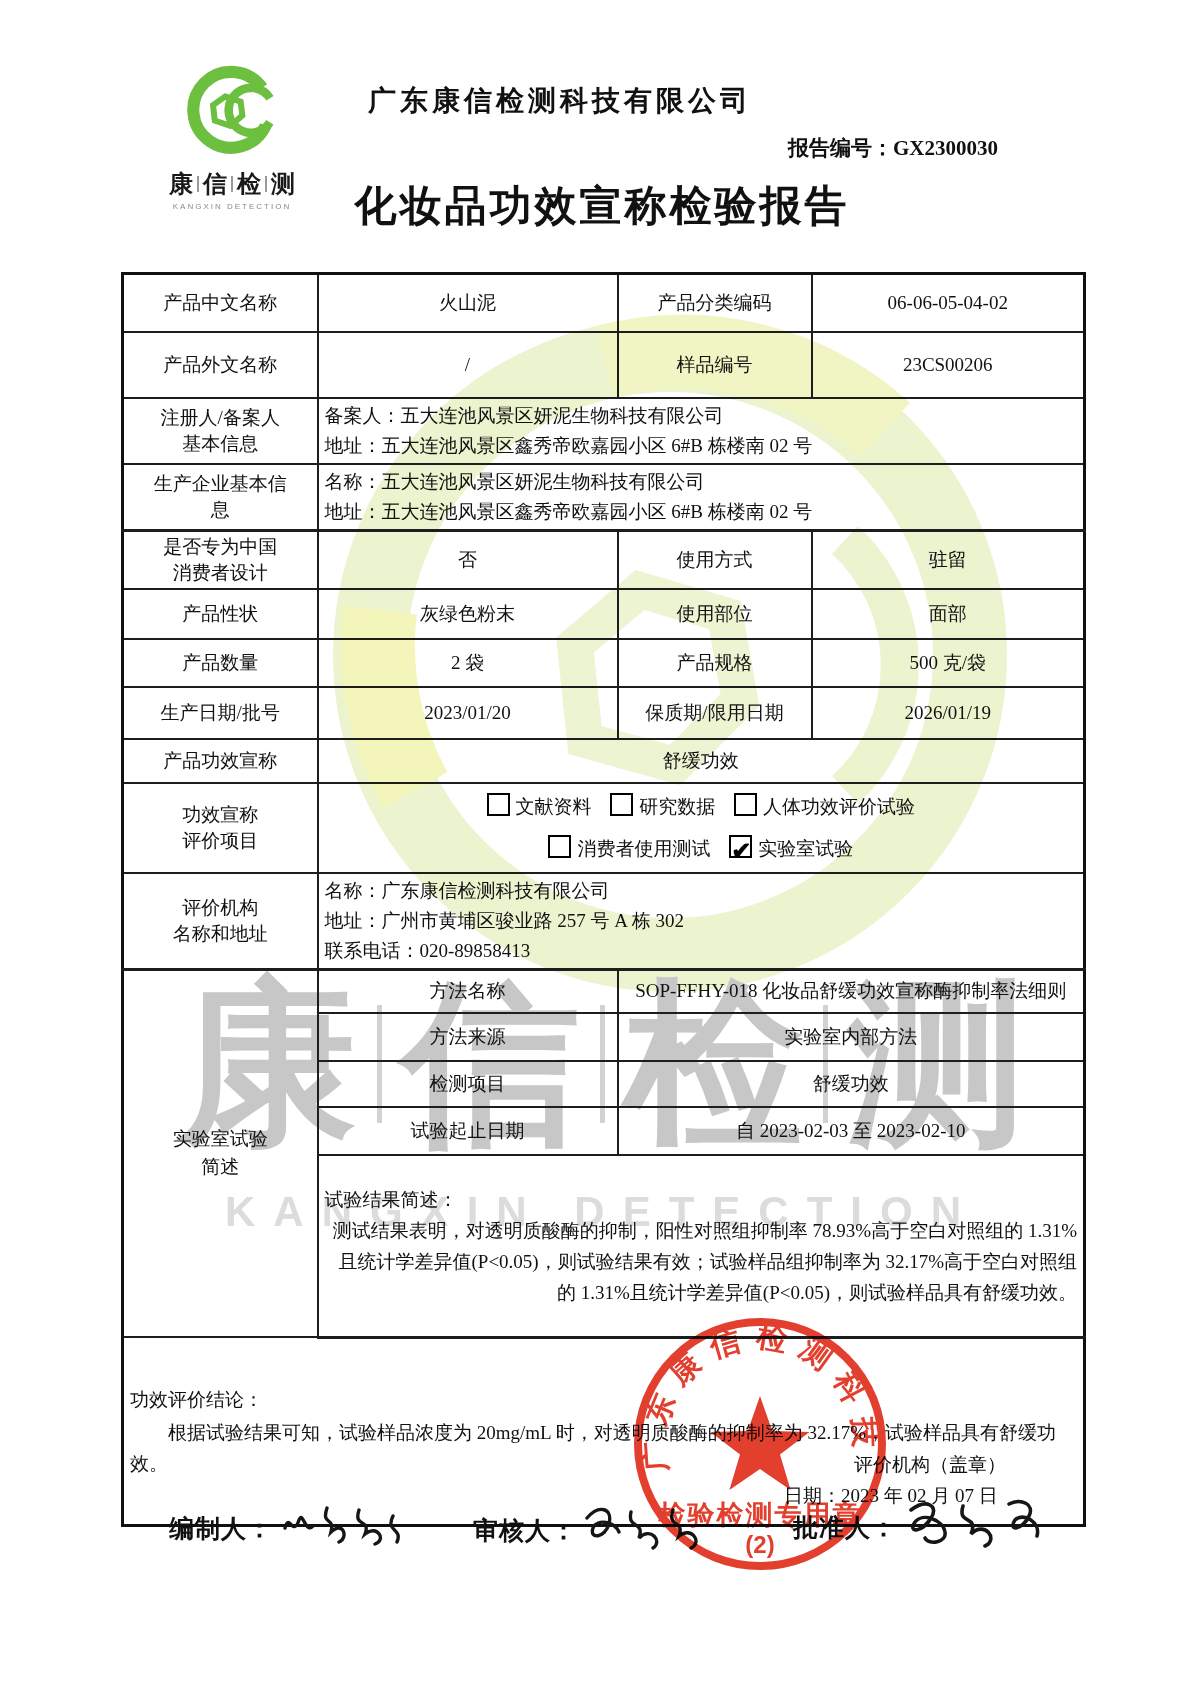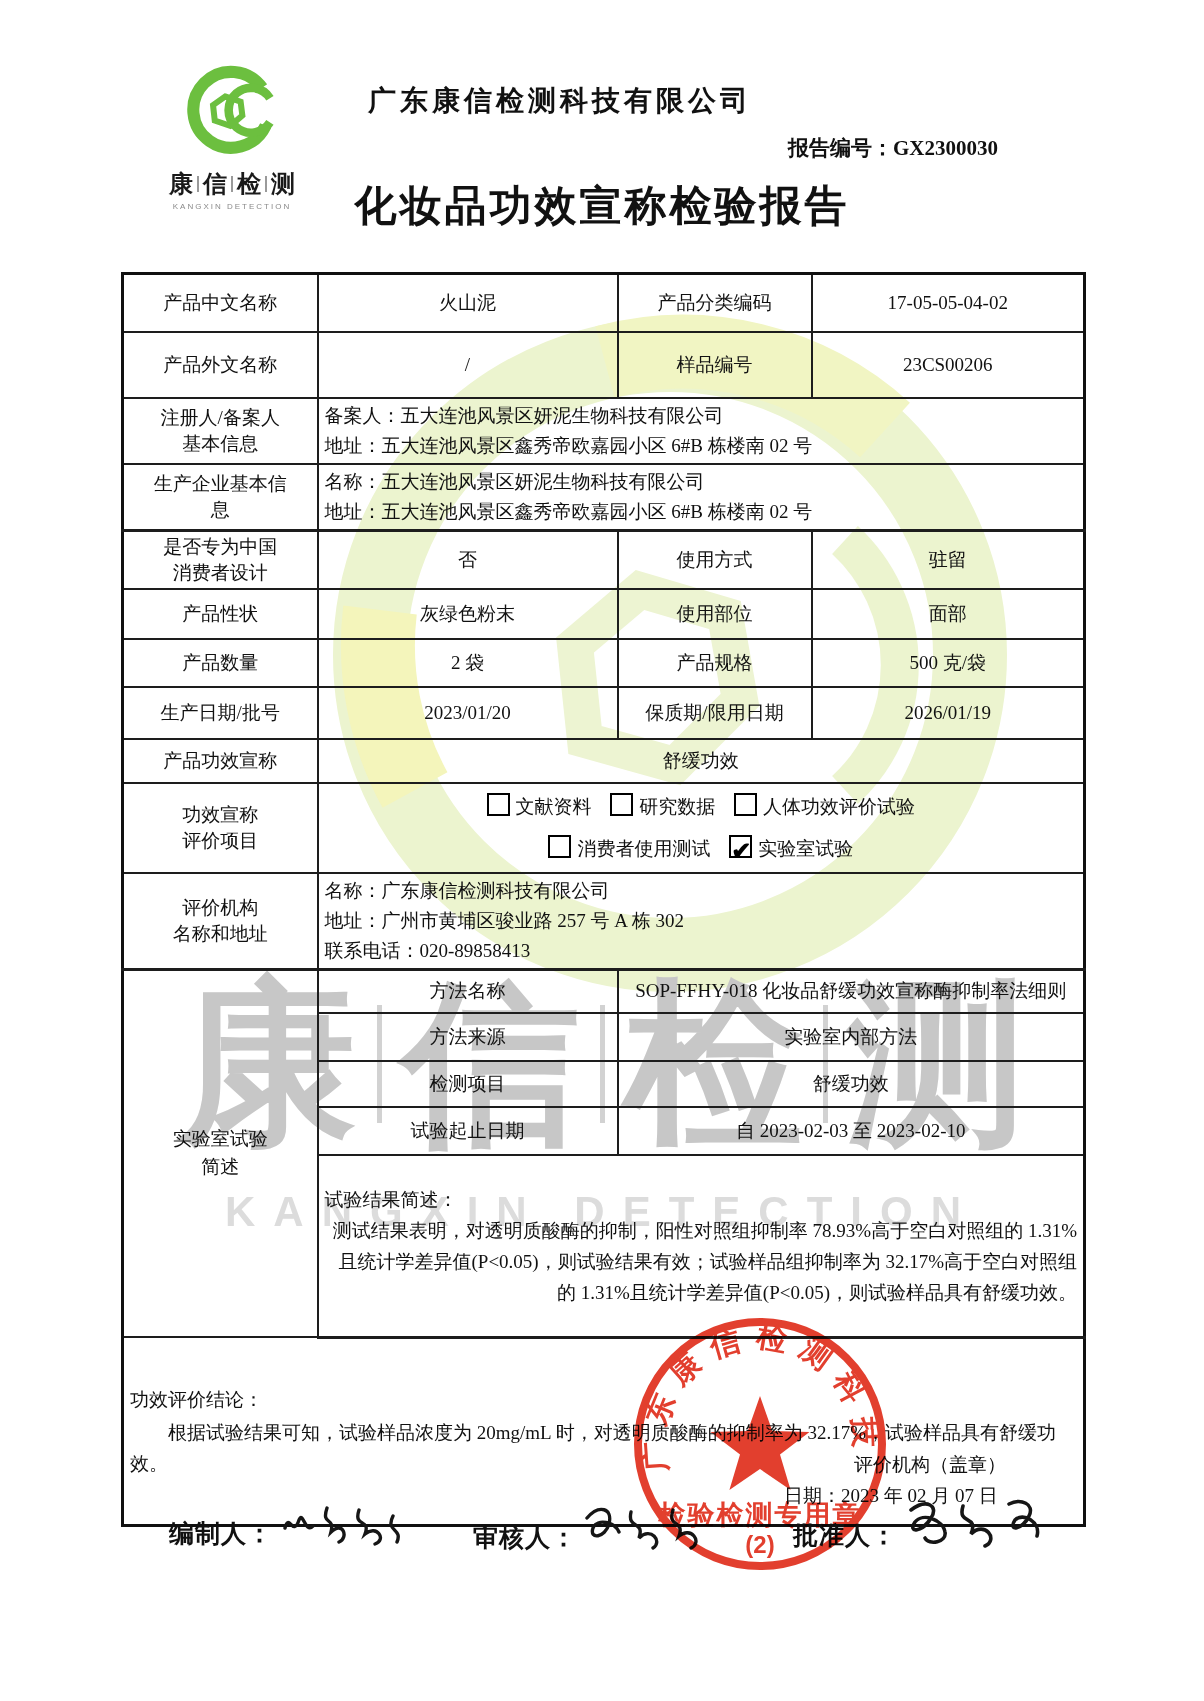--- a/index.html
+++ b/index.html
@@ -52,21 +52,21 @@
 
   
   .chk-line{text-align:center;line-height:42px;}
   .chk{display:inline-block;width:19px;height:19px;border:2px solid #000;margin:0 6px -3px 0;
        position:relative;background:#fff;}
   .chk i{position:absolute;left:0px;top:-7px;font-style:normal;font-weight:700;font-size:24px;color:#000;}
   .chk-item{margin:0 7px;}
 
   
   .footer-row{position:absolute;left:121px;top:1498px;width:1000px;height:70px;}
-  .sig-group{position:absolute;display:flex;align-items:flex-end;}
+  .sig-group{position:absolute;display:flex;align-items:center;}
   .sig-label{font-size:25px;font-weight:700;letter-spacing:1px;}
   .sig-svg{margin-left:2px;margin-top:-8px;}
 
   
   .stamp{position:absolute;left:628px;top:1312px;z-index:3;mix-blend-mode:multiply;opacity:.93;}
 </style>
 </head>
 <body>
 
 <div class="page">
@@ -123,21 +123,21 @@
           <col style="width:300px">
           <col style="width:194px">
           <col style="width:273px">
         </colgroup>
 
       <tbody>
           <tr style="height:58px">
         <td class="lbl">产品中文名称</td>
         <td class="val">火山泥</td>
         <td class="lbl">产品分类编码</td>
-        <td class="val">17-05-05-04-02</td>
+        <td class="val">06-06-05-04-02</td>
       </tr>
       <tr style="height:66px">
         <td class="lbl">产品外文名称</td>
         <td class="val">/</td>
         <td class="lbl">样品编号</td>
         <td class="val">23CS00206</td>
       </tr>
       <tr style="height:64px">
         <td class="lbl">注册人/备案人
 基本信息</td>

